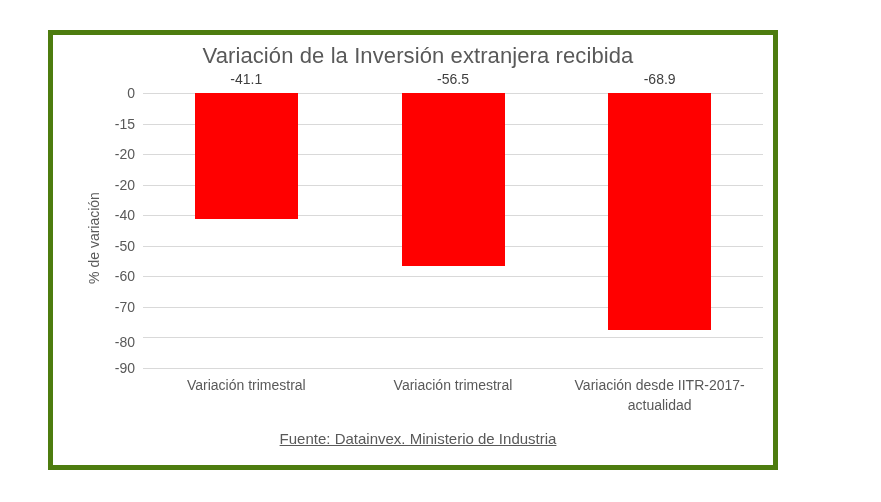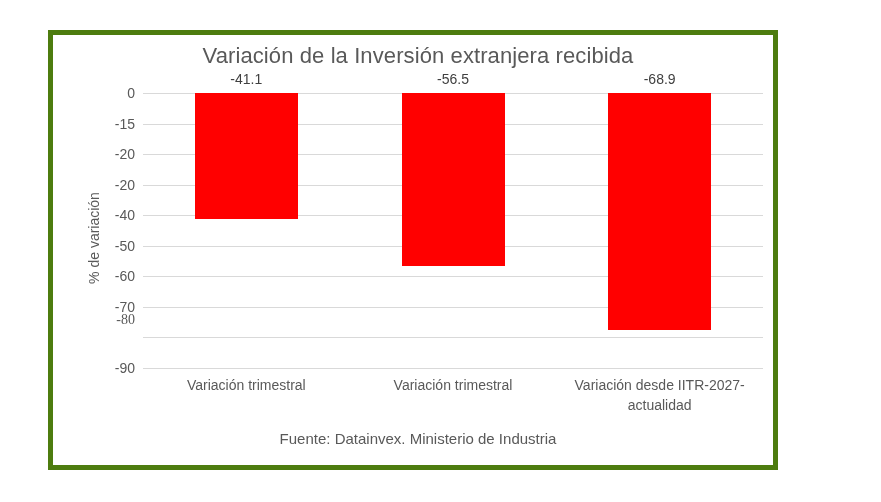--- a/index.html
+++ b/index.html
@@ -135,41 +135,42 @@
   
   #caption {
     position: absolute;
     left: 0;
     bottom: 18px;
     width: 730px;
     text-align: center;
     font-size: 15px;
     color: #595959;
     white-space: nowrap;
+    text-decoration: underline;
   }
 </style>
 </head>
 <body>
 
 <div id="chart-frame">
 
   <div id="chart-title">Variación de la Inversión extranjera recibida</div>
 
   <div id="y-axis-title">% de variación</div>
 
   <div id="y-tick-labels">
       <div class="ytick-label" style="top: 0px;">0</div>
       <div class="ytick-label" style="top: 30.5556px;">-15</div>
       <div class="ytick-label" style="top: 61.1111px;">-20</div>
       <div class="ytick-label" style="top: 91.6667px;">-20</div>
       <div class="ytick-label" style="top: 122.222px;">-40</div>
       <div class="ytick-label" style="top: 152.778px;">-50</div>
       <div class="ytick-label" style="top: 183.333px;">-60</div>
       <div class="ytick-label" style="top: 213.889px;">-70</div>
-      <div class="ytick-label" style="top: 227px; font-family: Liberation Serif, serif;">-80</div>
+      <div class="ytick-label" style="top: 249px;">-80</div>
       <div class="ytick-label" style="top: 275px;">-90</div>
     </div>
 
   <div id="plot-area">
     <div id="gridlines">
         <div class="gridline" style="top: 0px;"></div>
         <div class="gridline" style="top: 30.5556px;"></div>
         <div class="gridline" style="top: 61.1111px;"></div>
         <div class="gridline" style="top: 91.6667px;"></div>
         <div class="gridline" style="top: 122.222px;"></div>
@@ -193,19 +194,19 @@
     </div>
 
   <div id="category-labels">
       <div class="category-label" style="left: 103.333px; width: 200.667px; margin-left: 0px;">
         <div>Variación trimestral</div>
       </div>
       <div class="category-label" style="left: 310px; width: 200.667px; margin-left: 0px;">
         <div>Variación trimestral</div>
       </div>
       <div class="category-label" style="left: 516.667px; width: 200.667px; margin-left: 0px;">
-        <div>Variación desde IITR-2027-</div>
+        <div>Variación desde IITR-2017-</div>
         <div>actualidad</div>
       </div>
     </div>
 
   <div id="caption">Fuente: Datainvex. Ministerio de Industria</div>
 </div>
 
 </body></html>

